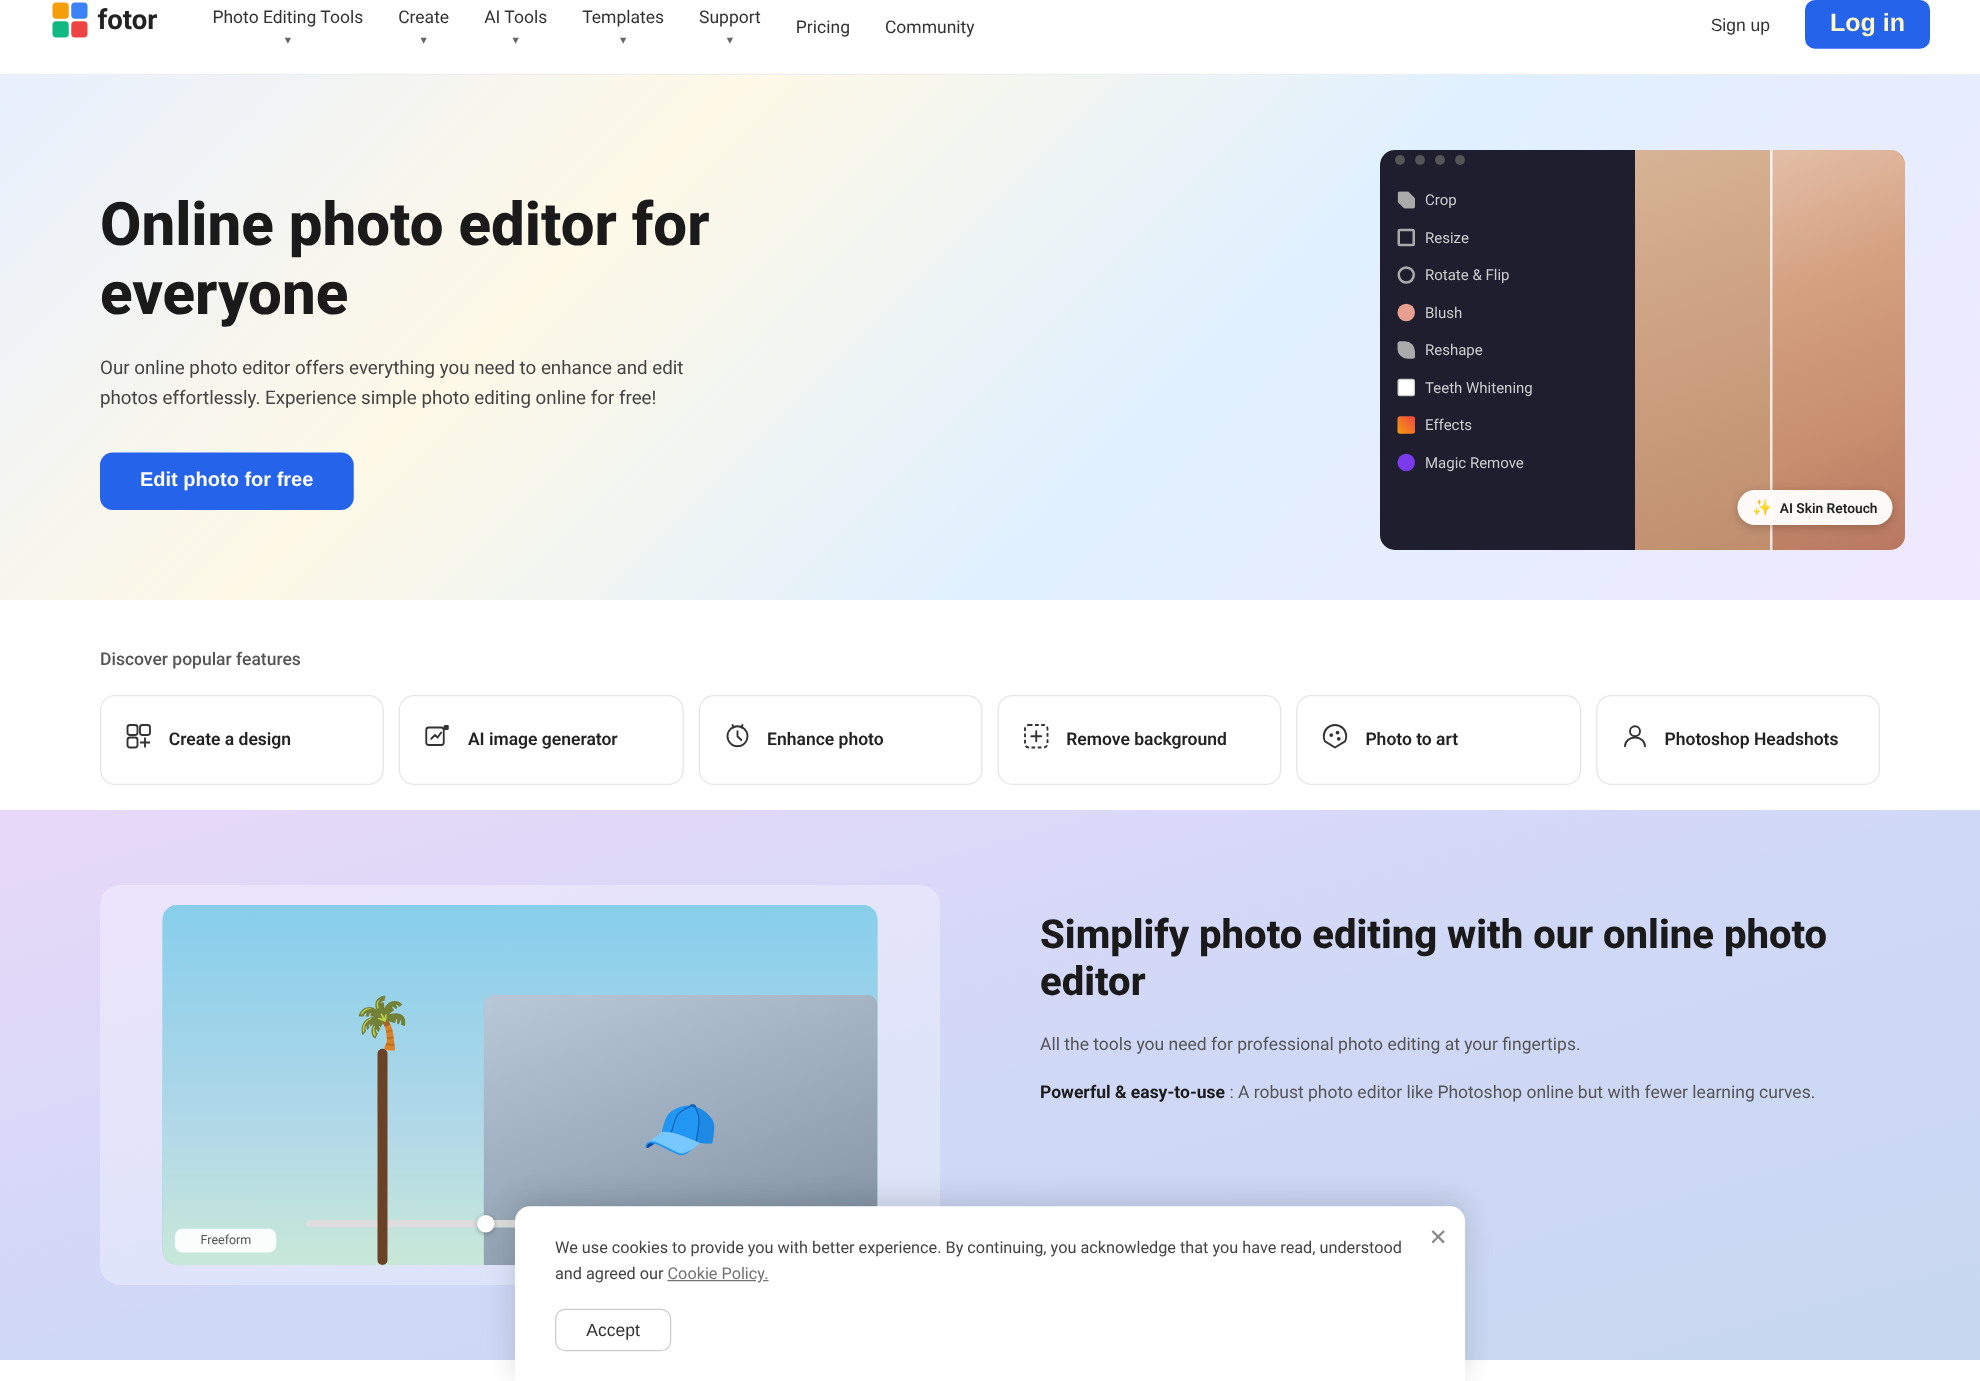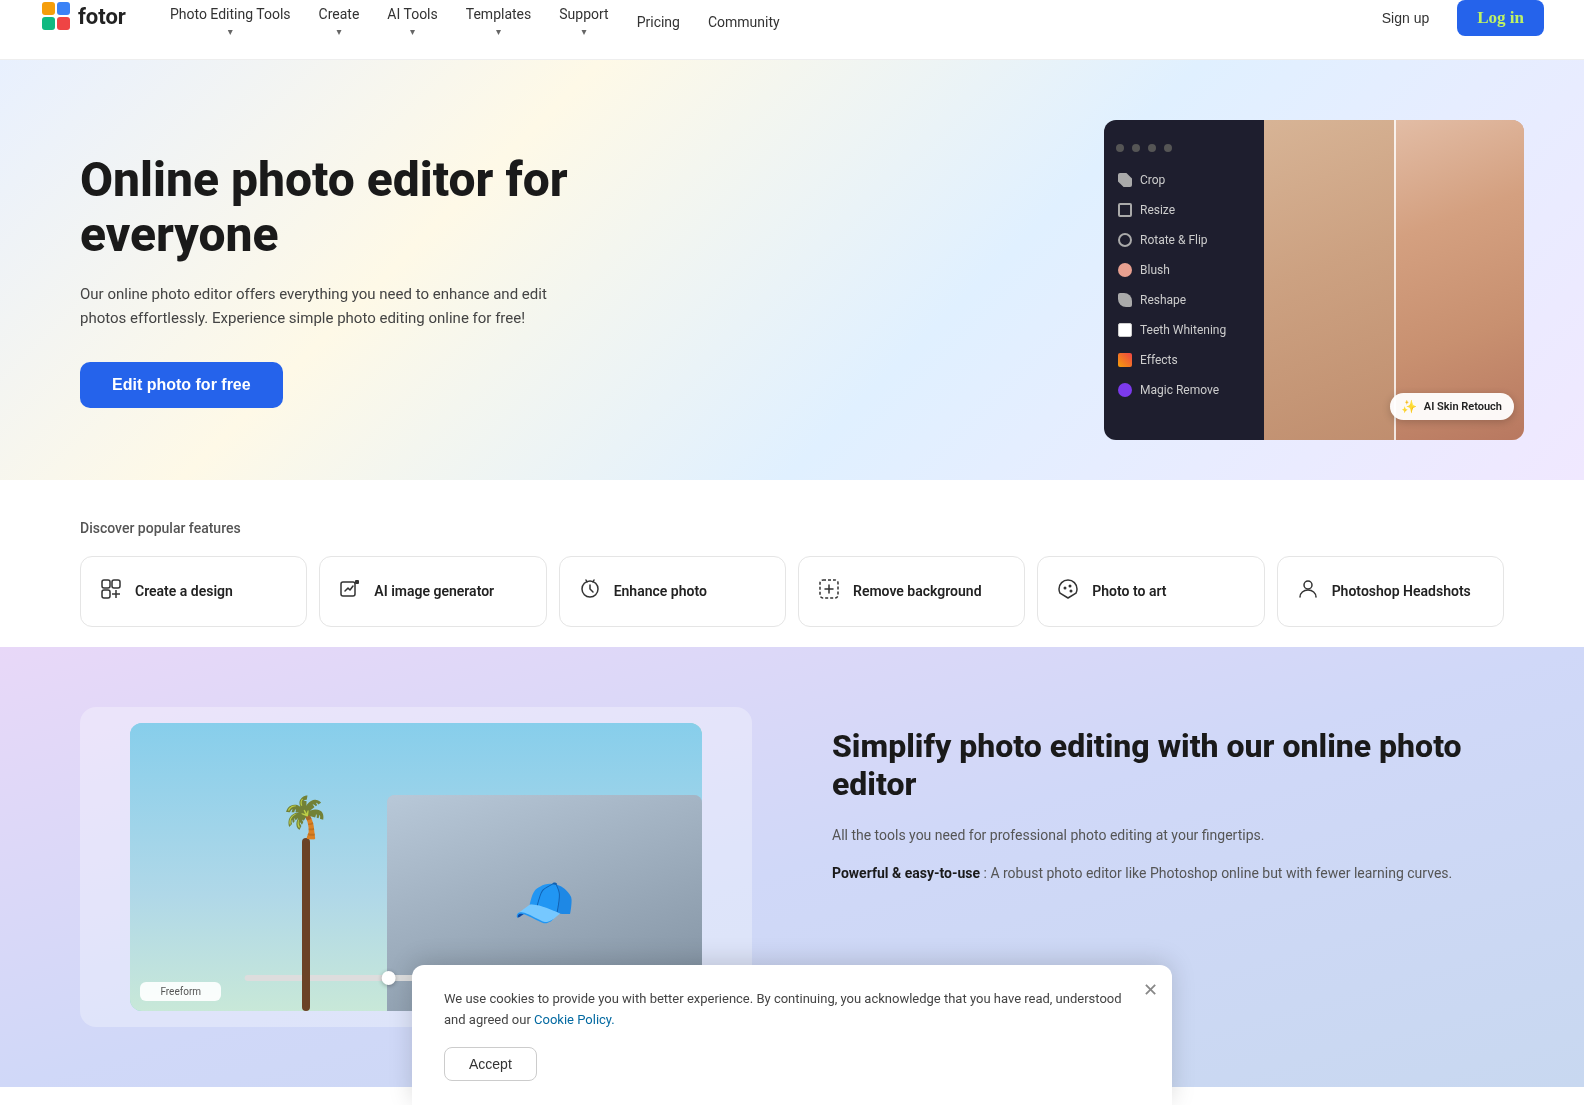--- a/index.html
+++ b/index.html
@@ -18,22 +18,22 @@
     .nav-item {
       display: flex; align-items: center; gap: 4px; padding: 6px 12px;
       font-size: 14px; color: #333; cursor: pointer; border-radius: 6px;
       white-space: nowrap;
       flex-direction: column;
     }
     .nav-item .chevron { font-size: 10px; color: #666; }
     .nav-right { display: flex; align-items: center; gap: 12px; }
     .btn-signup { font-size: 14px; color: #333; cursor: pointer; padding: 8px 16px; border-radius: 6px; border: none; background: transparent; }
     .btn-login {
-      background: #2563eb; color: #bef264; font-size: 17px; font-weight: 600;
-      padding: 8px 20px; border-radius: 8px; border: none; cursor: pointer; font-family: Liberation Serif, serif;
+      background: #2563eb; color: #fef9c3; font-size: 20px; font-weight: 600;
+      padding: 8px 20px; border-radius: 8px; border: none; cursor: pointer;
     }
 
     
     .hero {
       background: linear-gradient(135deg, #e8f0fe 0%, #fef9e7 30%, #e0f0ff 60%, #f0e8ff 100%);
       min-height: 420px; position: relative; display: flex; align-items: center;
       padding: 60px 80px 40px 80px; overflow: hidden;
     }
     .hero-content { max-width: 560px; z-index: 2; }
     .hero-title { font-size: 48px; font-weight: 800; line-height: 1.15; color: #1a1a1a; margin-bottom: 20px; }
@@ -45,22 +45,22 @@
     }
 
     
     .hero-image {
       position: absolute; right: 60px; top: 60px;
       width: 420px; height: 320px;
       border-radius: 12px; overflow: hidden;
       display: flex;
     }
     .editor-panel {
-      width: 160px; background: #1e1e2e; border-radius: 8px 0 0 8px;
-      padding: 20px 0; display: flex; flex-direction: column; gap: 2px;
+      width: 204px; background: #1e1e2e; border-radius: 8px 0 0 8px;
+      padding: 0 0; display: flex; flex-direction: column; gap: 2px;
     }
     .editor-icons-row {
       display: flex; gap: 8px; padding: 4px 12px; margin-bottom: 8px;
     }
     .editor-icon-dot { width: 8px; height: 8px; background: #555; border-radius: 50%; }
     .editor-menu-item {
       display: flex; align-items: center; gap: 8px;
       padding: 7px 14px; font-size: 12px; color: #ccc; cursor: pointer;
     }
     .editor-menu-icon { width: 14px; height: 14px; background: #aaa; border-radius: 2px; flex-shrink: 0; }
@@ -147,21 +147,21 @@
     .batch-link { color: #2563eb; text-decoration: underline; cursor: pointer; }
 
     
     .cookie-banner {
       position: fixed; bottom: 0; left: 50%; transform: translateX(-50%);
       width: 760px; background: #fff; border-radius: 12px 12px 0 0;
       box-shadow: 0 -4px 24px rgba(0,0,0,0.15);
       padding: 24px 32px; z-index: 1000;
     }
     .cookie-text { font-size: 13px; color: #444; line-height: 1.6; margin-bottom: 16px; }
-    .cookie-link { color: #0369a1; cursor: pointer; }
+    .cookie-link { color: #737373; text-decoration: underline; cursor: pointer; }
     .cookie-footer { display: flex; justify-content: flex-start; align-items: center; gap: 12px; }
     .close-cookie {
       position: absolute; top: 14px; right: 14px;
       background: none; border: none; font-size: 18px; cursor: pointer; color: #888;
     }
     .btn-accept {
       background: #fff; border: 1px solid #ccc; color: #333;
       padding: 8px 24px; border-radius: 8px; font-size: 14px; cursor: pointer;
     }
   </style>

